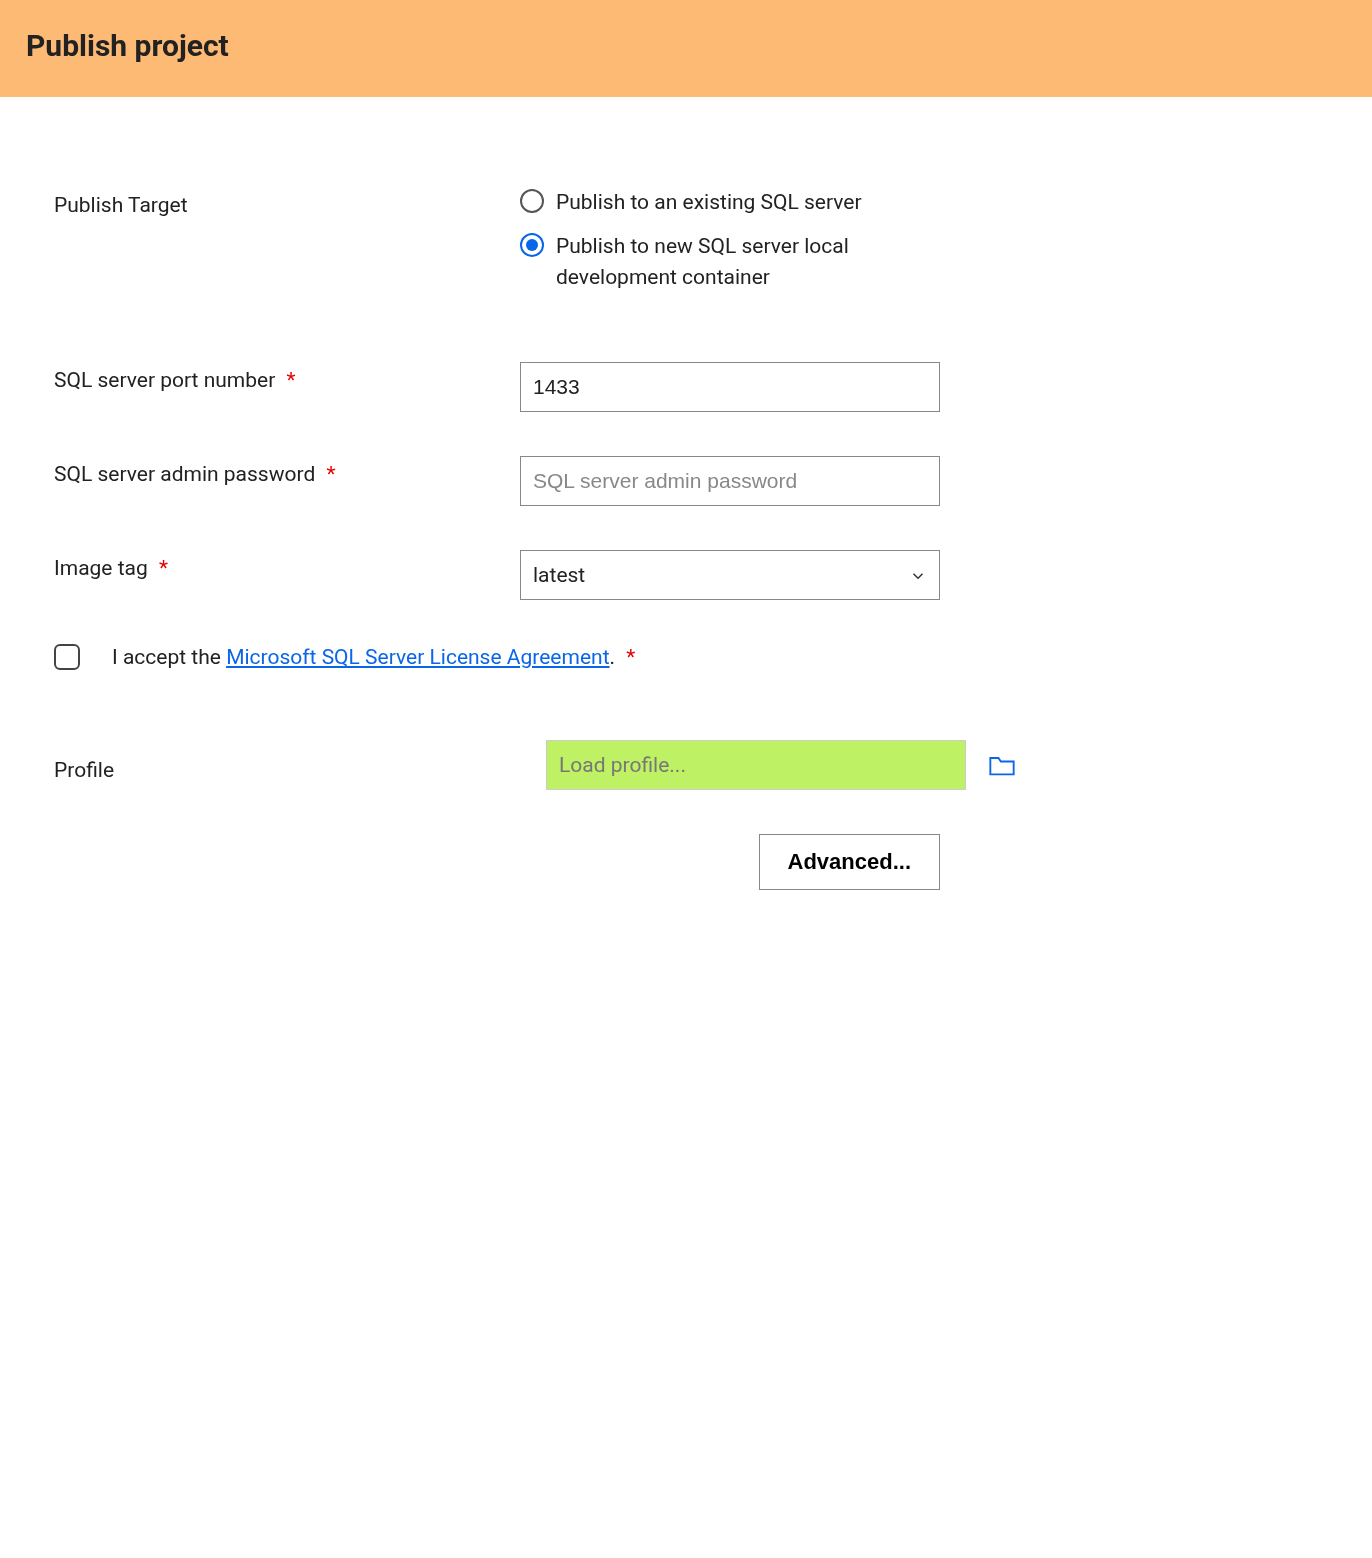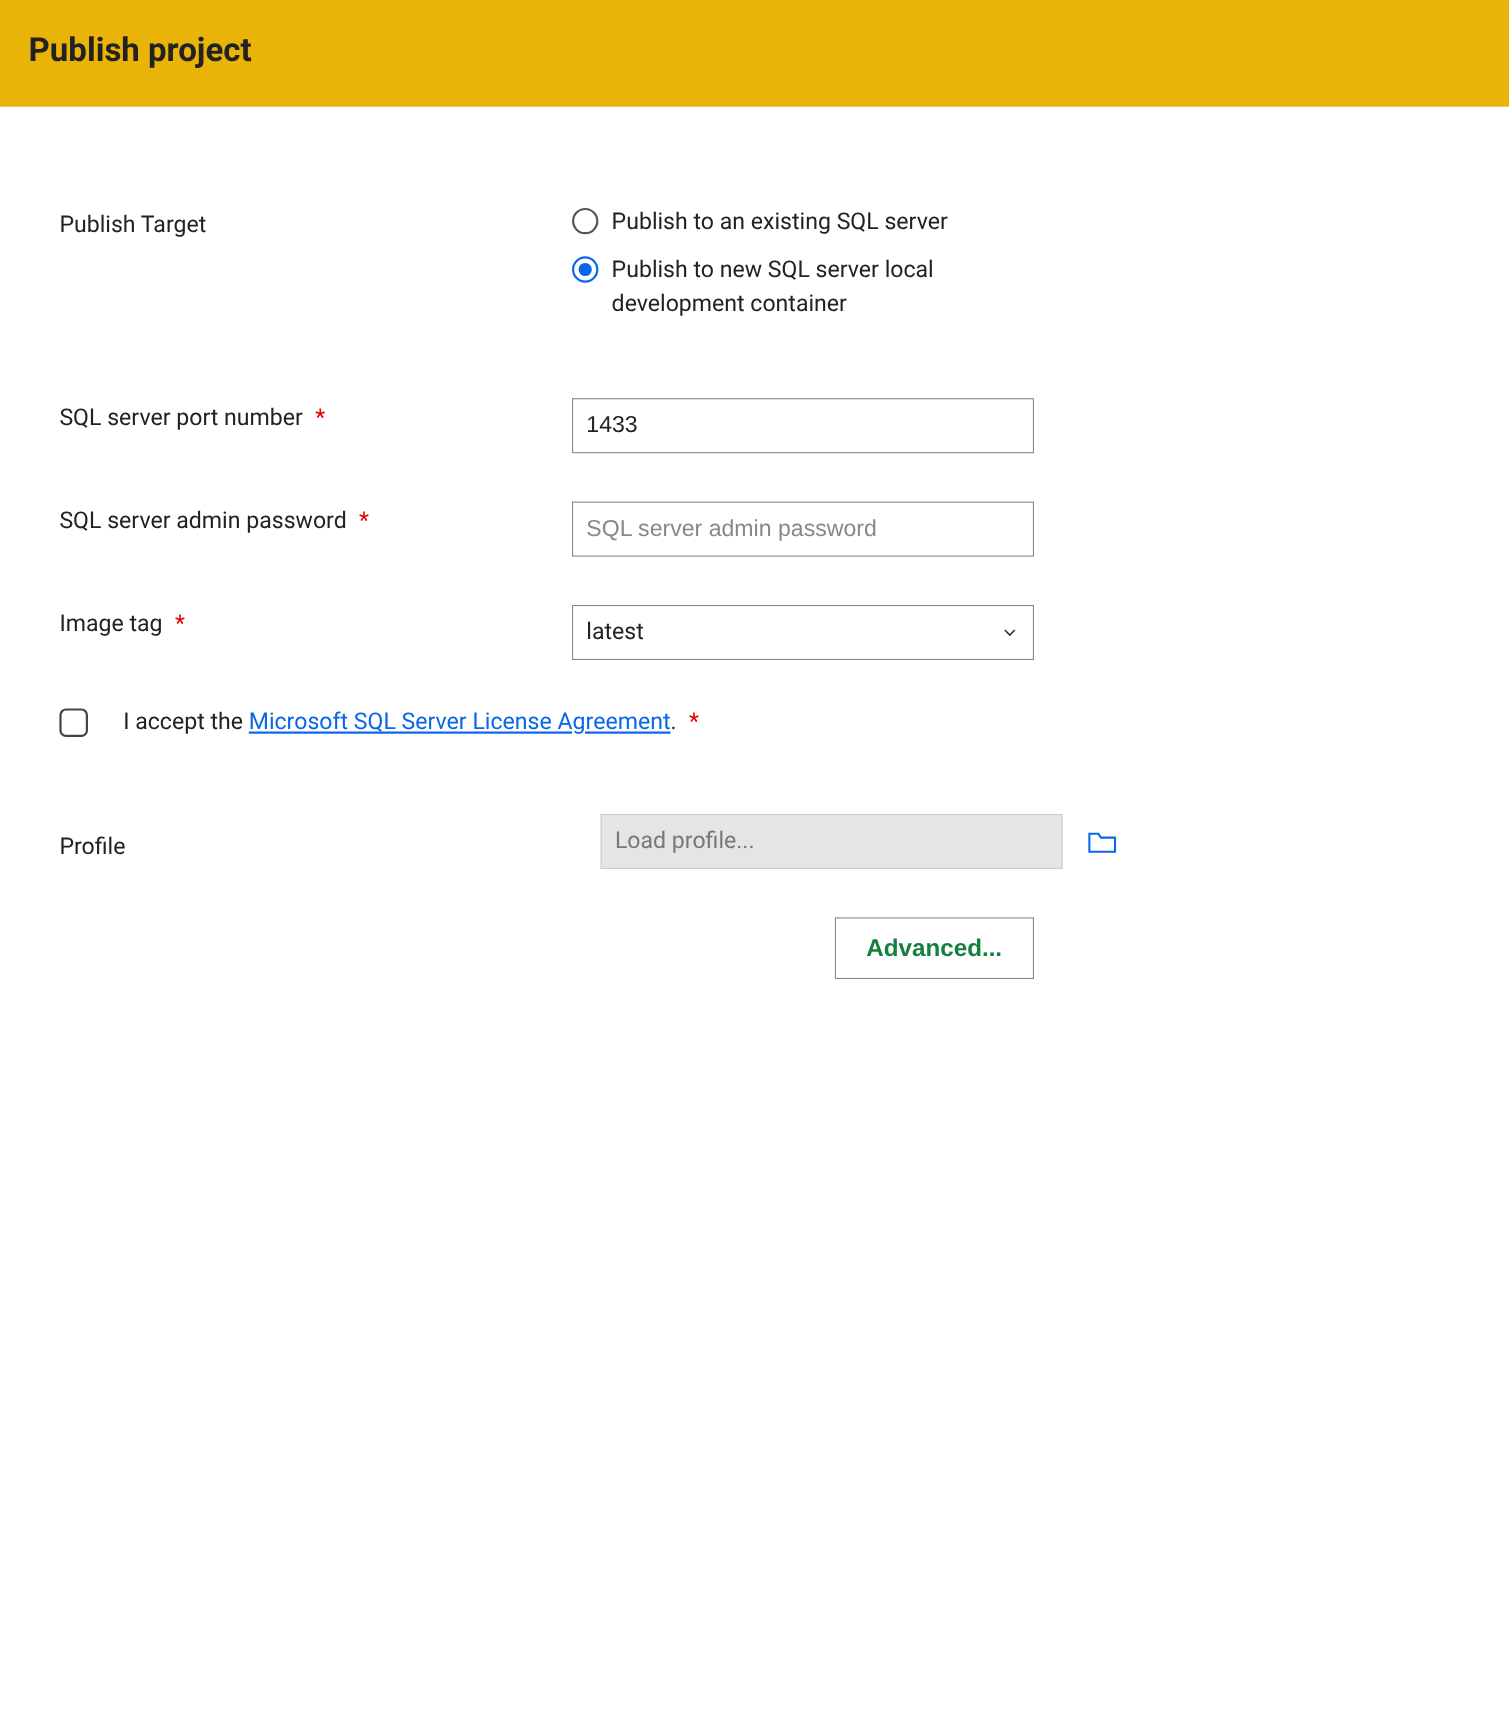--- a/index.html
+++ b/index.html
@@ -4,21 +4,21 @@
 <style>
   * { box-sizing: border-box; }
   body {
     margin: 0;
     font-family: -apple-system, BlinkMacSystemFont, "Segoe UI", Roboto, sans-serif;
     font-size: 21px;
     color: #222;
     background: #fff;
   }
   .header {
-    background: #eab308;
+    background: #fdba74;
     padding: 28px 26px 34px 26px;
   }
   .header h1 {
     margin: 0;
     font-size: 30px;
     font-weight: 700;
     color: #222;
   }
   .content {
     padding: 90px 54px 40px 54px;
@@ -60,21 +60,21 @@
   input::placeholder { color: #888; font-size: 21px; }
   .select-box {
     display: flex; align-items: center; justify-content: space-between;
     cursor: pointer;
   }
   .chevron {
     width: 18px; height: 18px; flex: 0 0 18px;
   }
   .chevron svg { width: 100%; height: 100%; }
   .readonly-box {
-    background: #e5e5e5; border: 1px solid #ccc;
+    background: #bef264; border: 1px solid #ccc;
     display: flex; align-items: center; color: #777;
   }
   .checkbox-row {
     display: flex; align-items: center; gap: 32px;
     margin-bottom: 70px;
   }
   .checkbox {
     width: 26px; height: 26px; border: 2px solid #444; border-radius: 6px;
     flex: 0 0 26px;
   }
@@ -87,21 +87,21 @@
   .profile-field-wrap { display: flex; align-items: center; gap: 22px; flex: 1; }
   .folder-icon {
     width: 28px; height: 24px; flex: 0 0 28px; cursor: pointer;
   }
   .folder-icon svg { width: 100%; height: 100%; }
   .advanced-row { display: flex; }
   .advanced-btn {
     margin-left: auto;
     height: 56px; padding: 0 28px;
     border: 1px solid #888; background: #fff;
-    font-size: 22px; font-weight: 600; color: #15803d;
+    font-size: 22px; font-weight: 600; color: #000000;
     cursor: pointer;
   }
 </style>
 </head>
 <body>
 
 <div class="header">
   <h1>Publish project</h1>
 </div>
 

